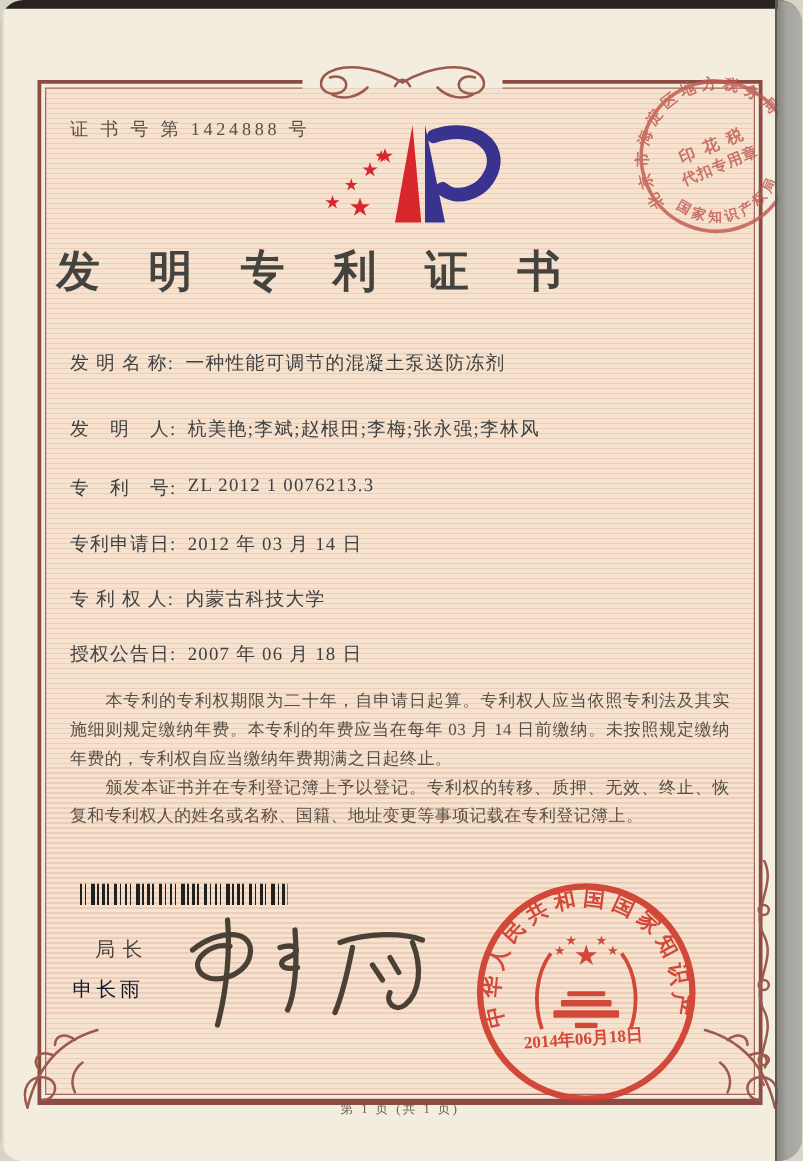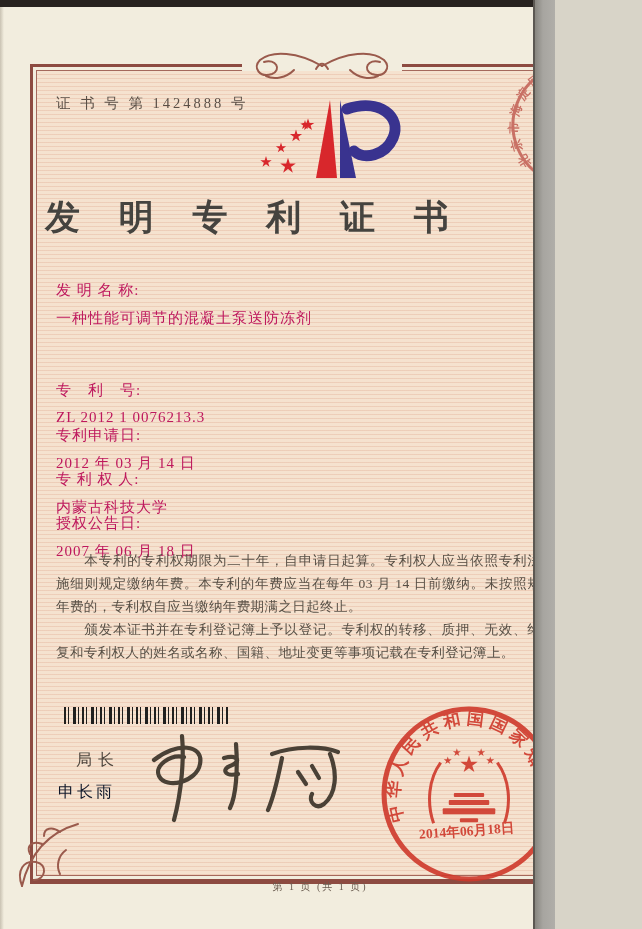--- a/index.html
+++ b/index.html
@@ -1,19 +1,20 @@
 <!DOCTYPE html>
 <html><head>
 <meta charset="utf-8">
 <style>
   html,body{margin:0;padding:0;background:#d8d4c8;}
   #page{
-    position:relative;width:555px;height:929px;overflow:hidden;
+    position:relative;width:642px;height:929px;overflow:hidden;
     background:#f2edde;
     font-family:"Liberation Serif","DejaVu Serif",serif;
+    border-radius:19px;
     -webkit-font-smoothing:antialiased;
   }
   
   .scan-top{position:absolute;left:0;top:0;width:642px;height:7px;background:#28231f;z-index:40;}
   .scan-right{position:absolute;right:0;top:0;width:20px;height:929px;z-index:40;
     background:linear-gradient(90deg,#88867f 0,#a7a5a0 40%,#b0aea9 100%);
     border-left:2px solid #5c5852;}
   .scan-left{position:absolute;left:0;top:0;width:4px;height:929px;z-index:39;
     background:linear-gradient(90deg,#c9c2b2,rgba(242,237,222,0));}
   
@@ -25,21 +26,21 @@
       rgba(206,124,94,.20) 0px, rgba(206,124,94,.20) 1px,
       rgba(255,245,233,0) 1px, rgba(255,245,233,0) 4px);}
   .ornament{position:absolute;z-index:6;pointer-events:none;}
   
   .content{position:absolute;inset:0;z-index:5;}
   .cert-no{position:absolute;left:56px;top:94px;font-size:14.5px;letter-spacing:3px;color:#5a4f46;}
   .logo{position:absolute;left:252px;top:90px;}
   .title{position:absolute;left:30px;top:194px;width:580px;text-align:left;
     font-size:35px;font-weight:600;letter-spacing:15px;text-indent:15px;color:#45433f;}
   .field{position:absolute;left:56px;width:540px;display:flex;gap:9px;
-    font-size:15px;color:#be185d;letter-spacing:1px;white-space:nowrap;flex-direction:column;}
+    font-size:15px;color:#404040;letter-spacing:1px;white-space:nowrap;}
   .field .lab{flex:0 0 auto;}
   .f0{top:281px}.f1{top:334px}.f2{top:381px}.f3{top:426px}.f4{top:470px}.f5{top:514px}
   .body-block{position:absolute;left:56px;top:549px;width:528px;
     font-size:13.5px;line-height:23px;color:#574f45;text-align:justify;letter-spacing:.4px;}
   .body-block p{margin:0;text-indent:2.1em;}
   .barcode{position:absolute;left:64px;top:707px;width:166px;height:17px;
     background:repeating-linear-gradient(90deg,
       #20201e 0 2px, transparent 2px 4px,
       #20201e 4px 5px, transparent 5px 9px,
       #20201e 9px 12px, transparent 12px 14px,
@@ -121,20 +122,24 @@
         </g>
       </g>
     </svg>
 
     <div class="title">发 明 专 利 证 书</div>
 
     <div class="field f0">
       <span class="lab">发 明 名 称:</span>
       <span class="val">一种性能可调节的混凝土泵送防冻剂</span>
     </div>
+    <div class="field f1">
+      <span class="lab">发　明　人:</span>
+      <span class="val">杭美艳;李斌;赵根田;李梅;张永强;李林风</span>
+    </div>
     <div class="field f2">
       <span class="lab">专　利　号:</span>
       <span class="val">ZL 2012 1 0076213.3</span>
     </div>
     <div class="field f3">
       <span class="lab">专利申请日:</span>
       <span class="val">2012 年 03 月 14 日</span>
     </div>
     <div class="field f4">
       <span class="lab">专 利 权 人:</span>

